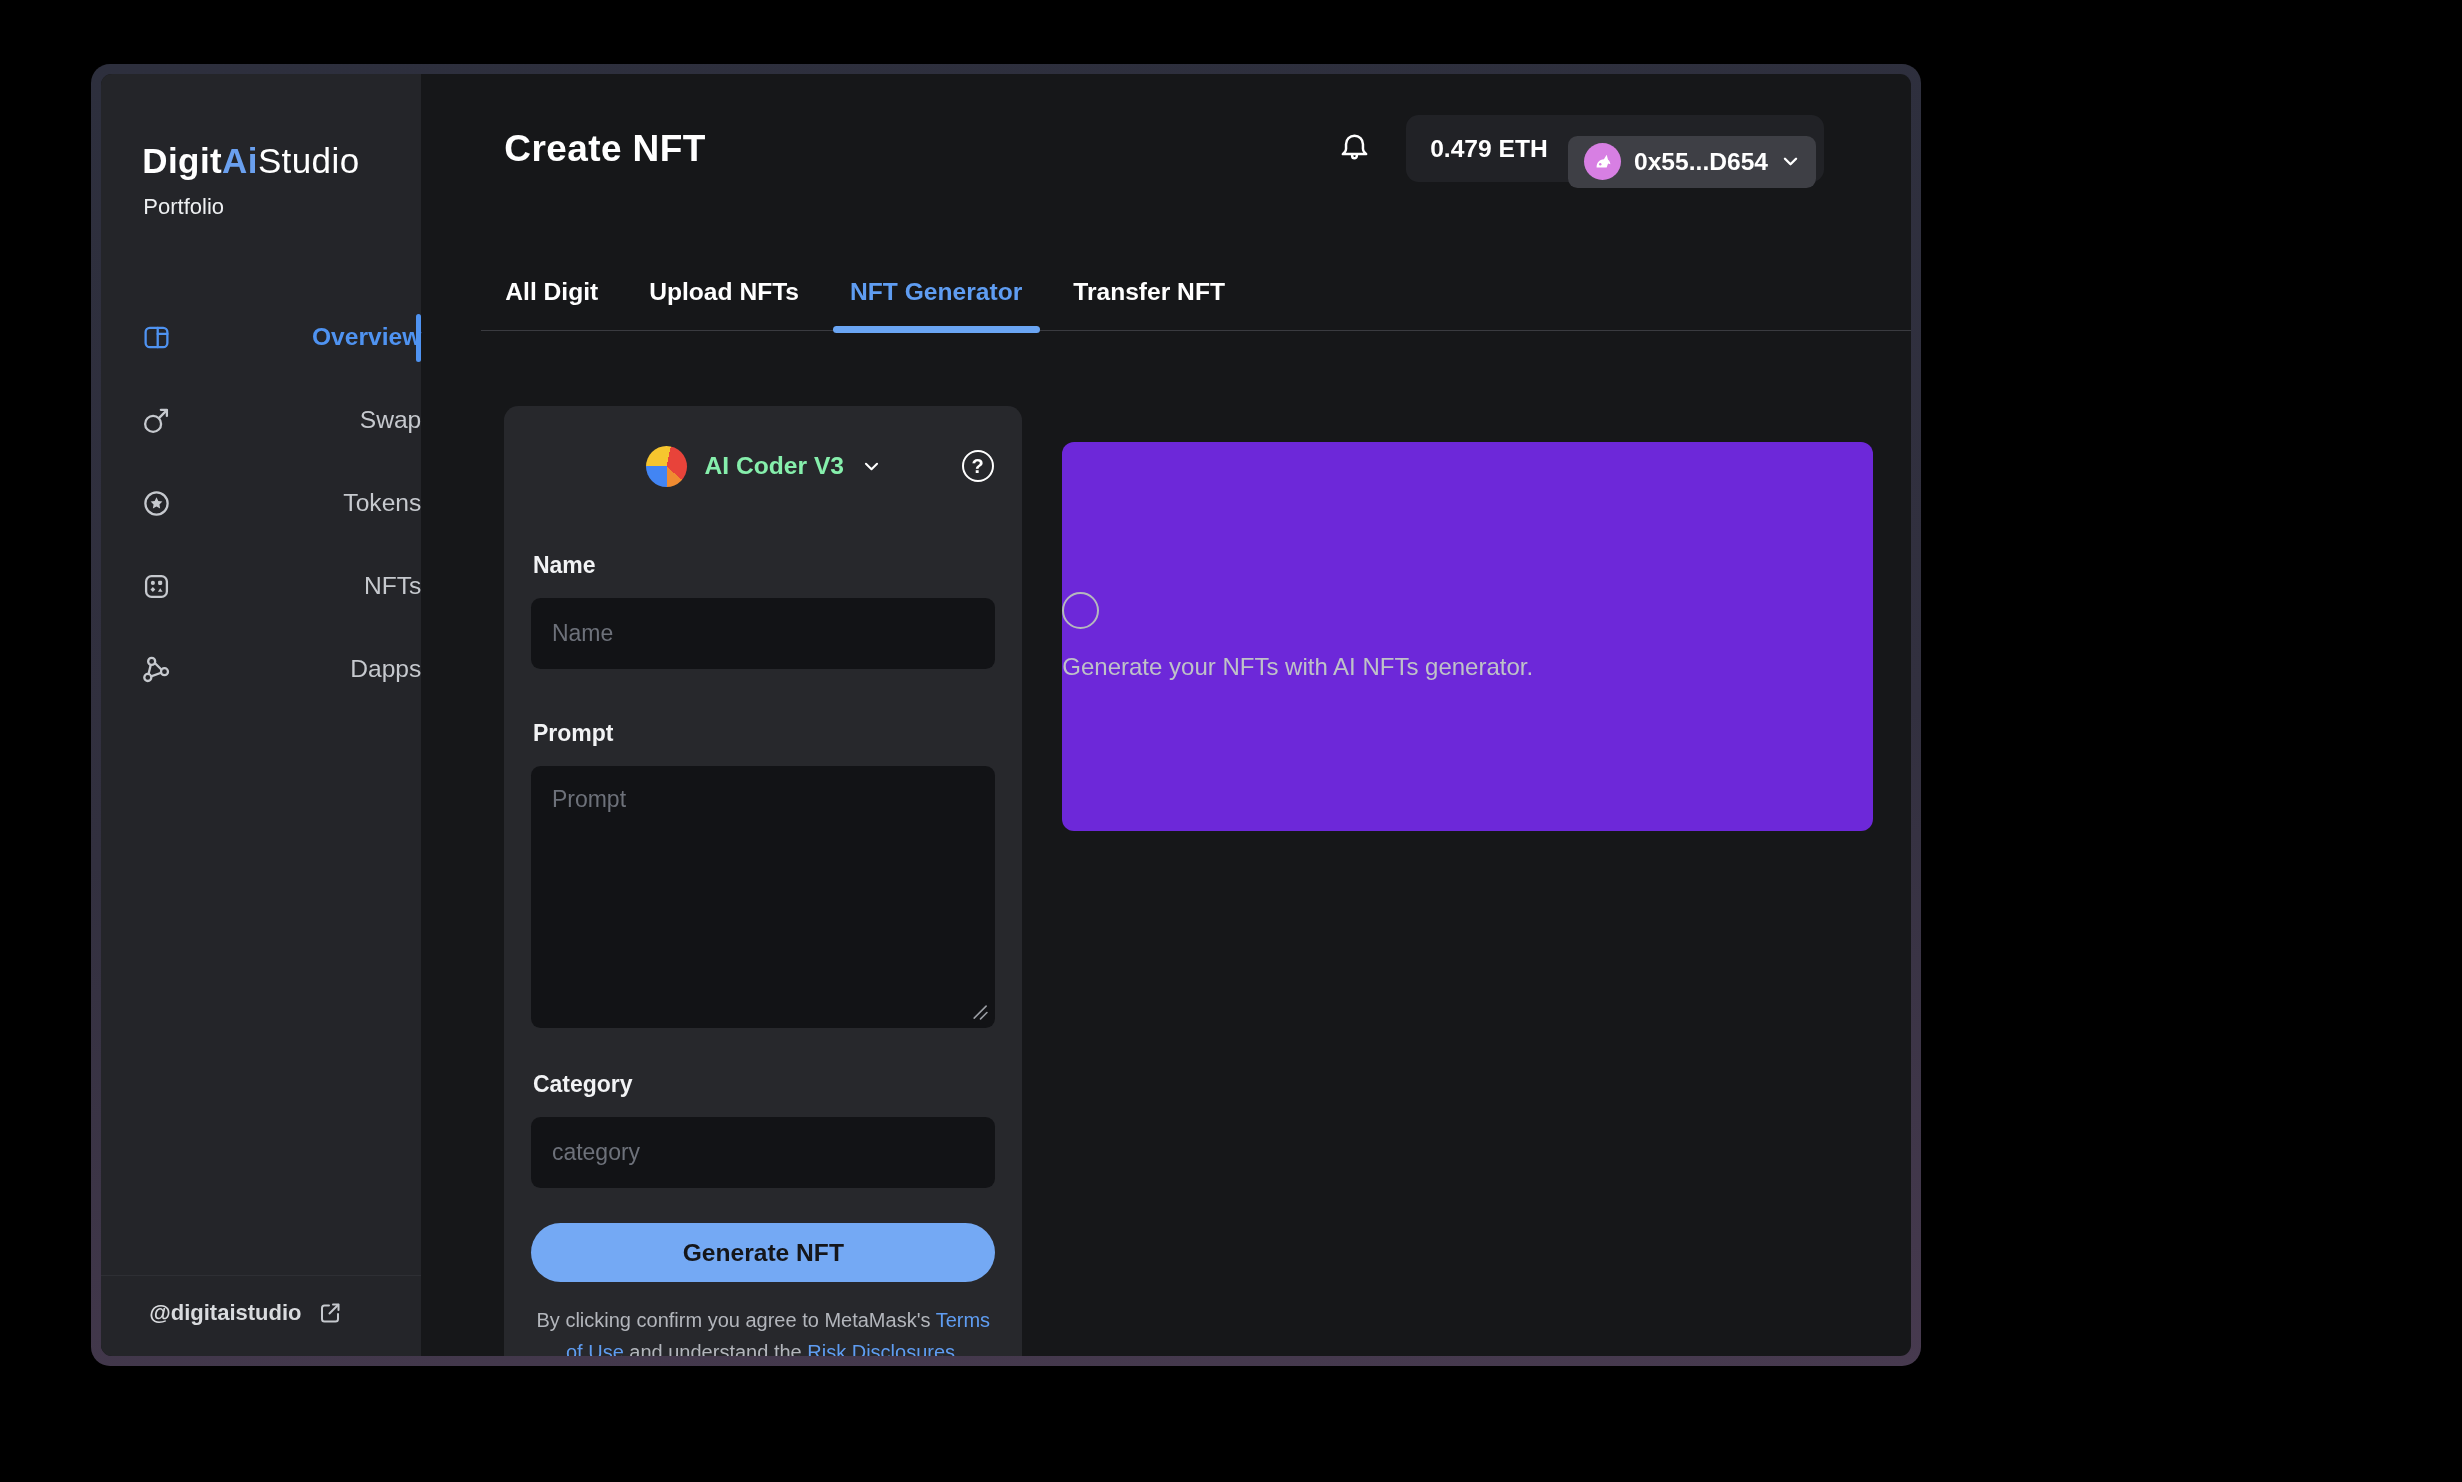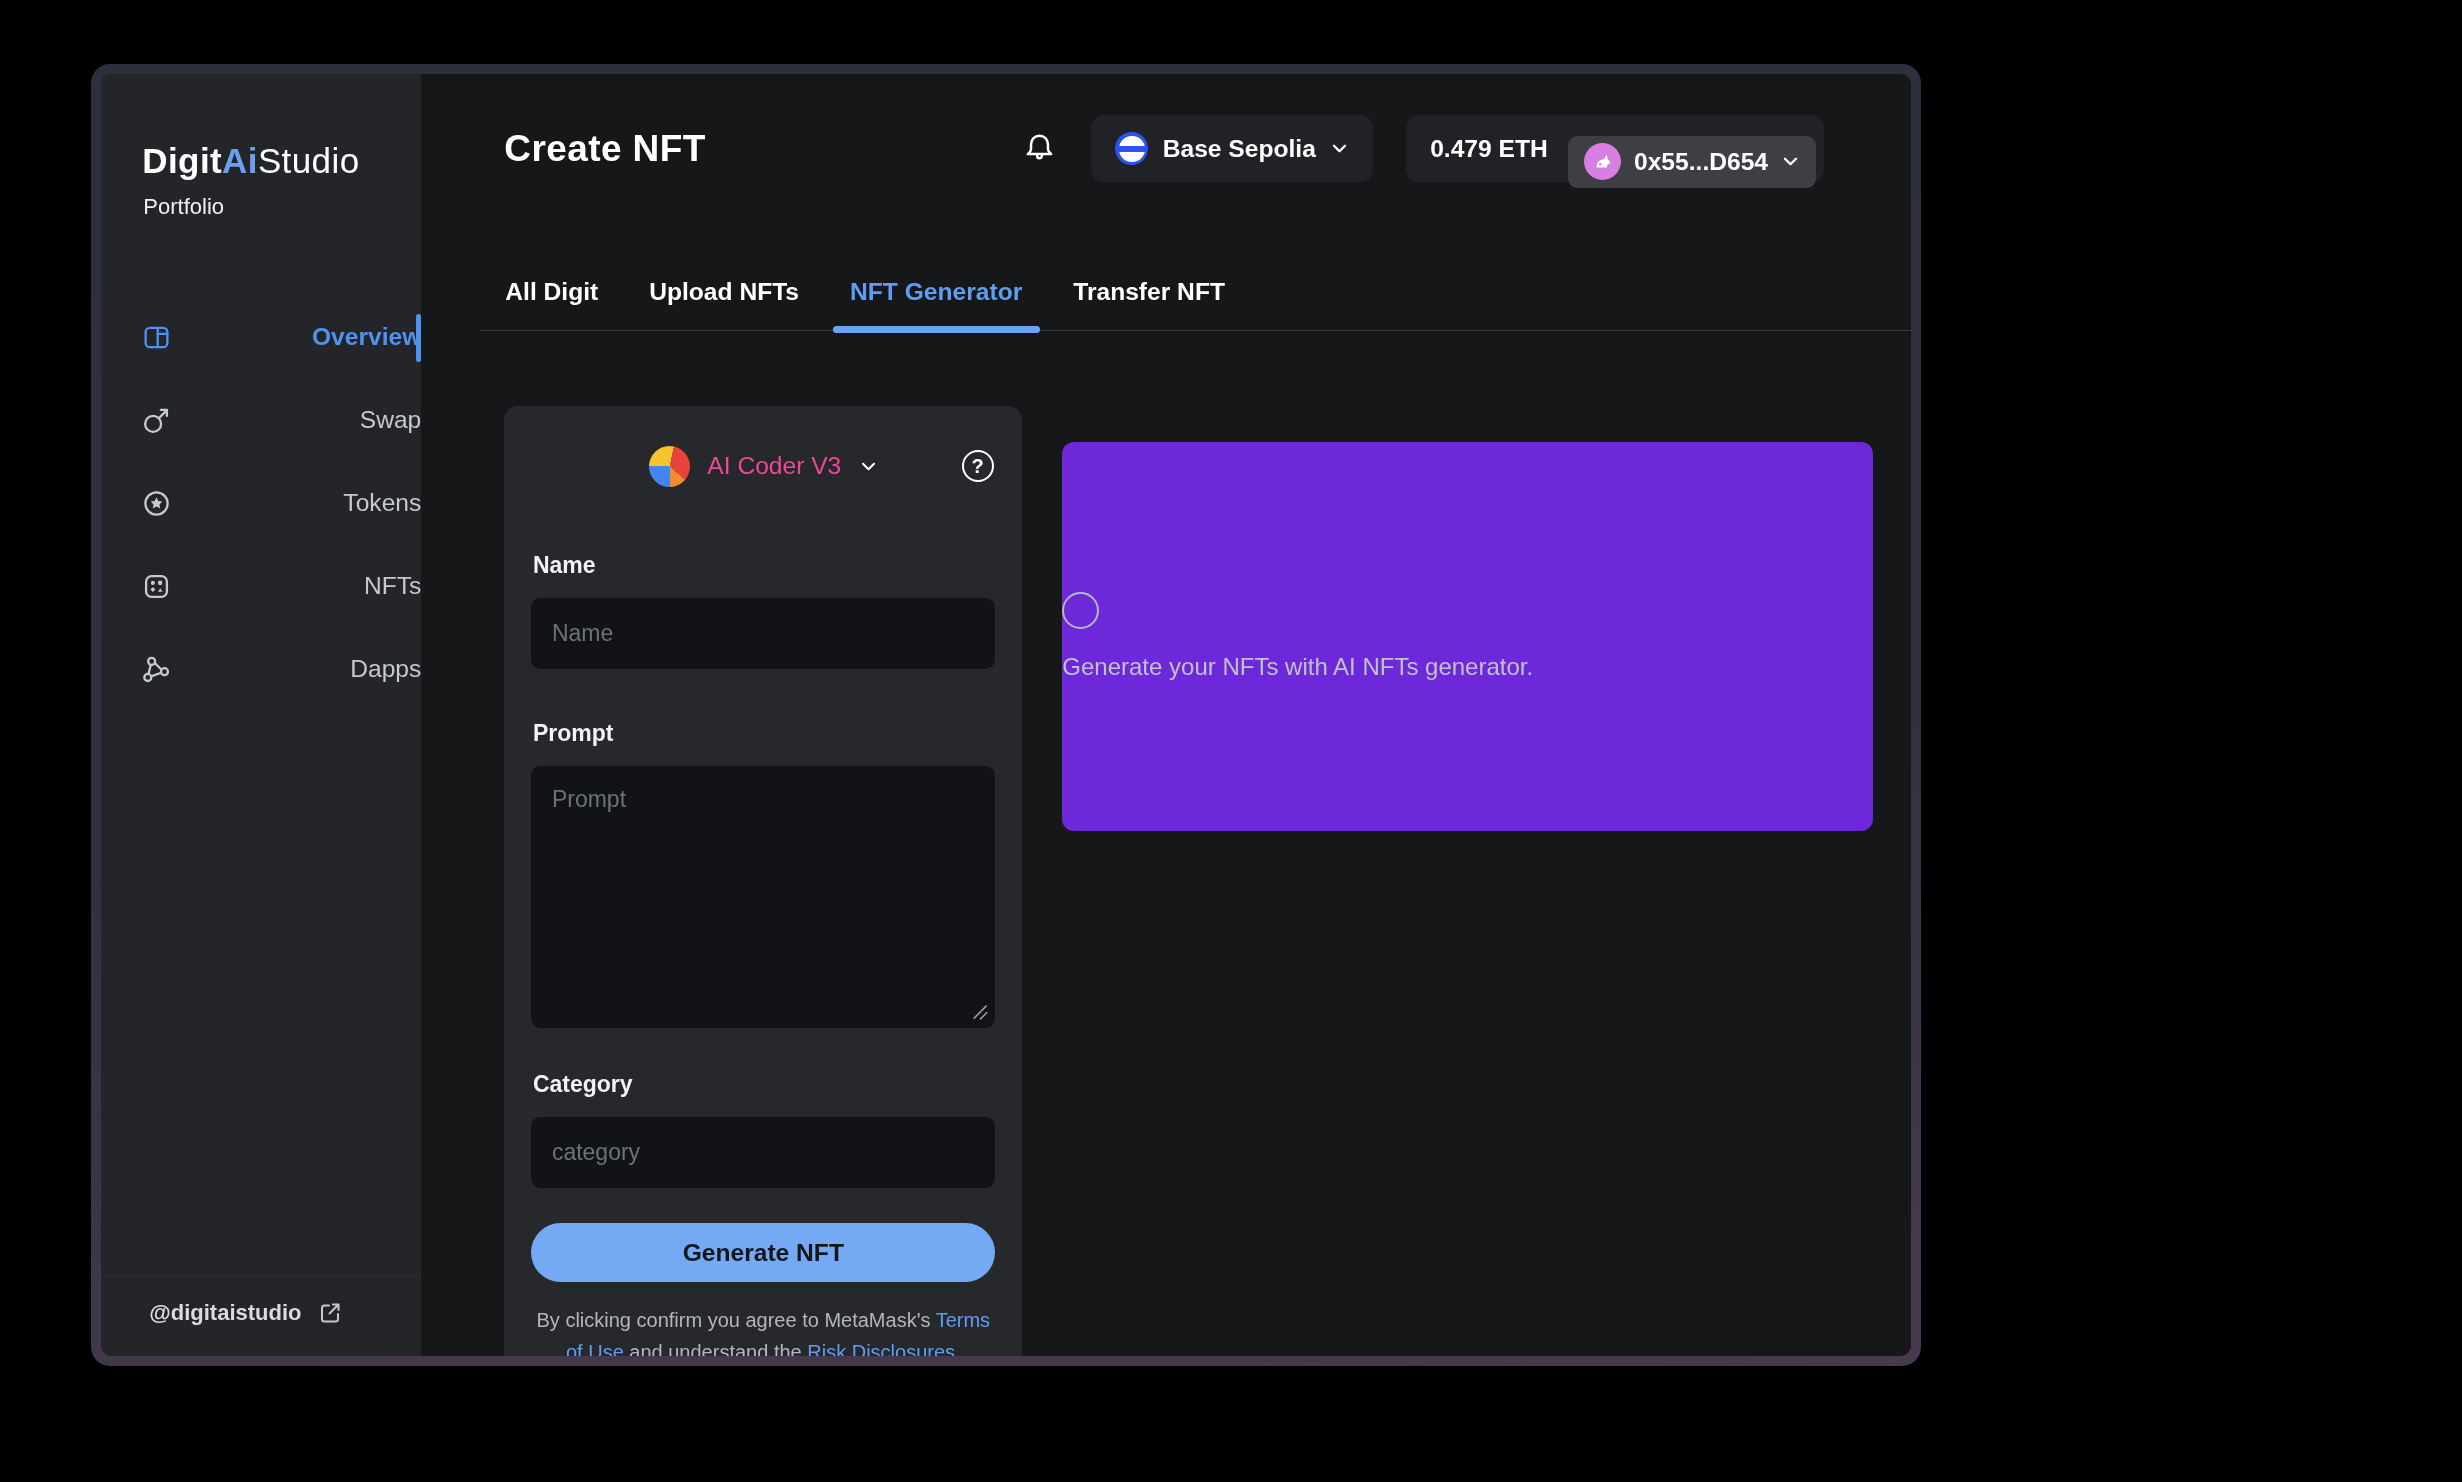--- a/index.html
+++ b/index.html
@@ -64,21 +64,21 @@
   .content { display:flex; align-items:flex-start; gap:40px; margin:75px 38px 0 83px; }
 
   
   .card { width:518px; flex:none; background:#27282c; border-radius:14.3px;
           padding:38px 27px; min-height:1000px; }
   .model-row { position:relative; height:44px; display:flex; align-items:center;
                justify-content:center; margin-bottom:64px; }
   .model-btn { display:flex; align-items:center; gap:17.5px; cursor:pointer; }
   .model-icon { width:41px; height:41px; border-radius:50%; flex:none;
     background:conic-gradient(from 12deg,#e8433a 0 33%,#ef8b31 33% 46%,#4285f4 46% 72%,#f6c52e 72% 100%); }
-  .model-name { font-size:24.6px; font-weight:400; color:#ec4899; }
+  .model-name { font-size:24.6px; font-weight:700; color:#86efac; }
   .help-btn { position:absolute; right:1.6px; width:32px; height:32px; border:2.4px solid #fff;
               border-radius:50%; color:#fff; font-size:20px; font-weight:700;
               display:flex; align-items:center; justify-content:center; cursor:pointer; }
   .field-label { font-size:23px; font-weight:700; color:#f2f3f5; margin:0 0 19px 1.6px; }
   .text-input { display:block; width:100%; height:71px; background:#121316; border:none;
                 border-radius:9.5px; padding:0 20.6px; font-size:23px; color:#e2e4e8; outline:none;
                 font-family:inherit; }
   .text-input::placeholder { color:#6d717a; }
   .mb-name { margin-bottom:51px; }
   .prompt-wrap { position:relative; margin-bottom:43px; }
@@ -170,30 +170,20 @@
       <div class="topbar">
         <h1 class="page-title">Create NFT</h1>
         <div class="topbar-right">
           <div class="bell-btn">
             <svg width="35" height="35" viewBox="0 0 24 24" fill="none" stroke="#fff" stroke-width="1.7" stroke-linecap="round" stroke-linejoin="round">
                 <path d="M12 3.2a5.8 5.8 0 0 0-5.8 5.8v3.1c0 .95-.38 1.86-1.05 2.53L4 15.8h16l-1.15-1.17a3.58 3.58 0 0 1-1.05-2.53V9A5.8 5.8 0 0 0 12 3.2z"></path>
                 <path d="M10.4 15.9v1.2a1.6 1.6 0 0 0 3.2 0v-1.2"></path>
               </svg>
           </div>
 
-          <div class="pill network-pill">
-            <span class="base-icon">
-                <span class="disc"></span>
-                <span class="slot"></span>
-              </span>
-            <span class="pill-label">Base Sepolia</span>
-            <svg class="chev" viewBox="0 0 24 24" fill="none" stroke="#fff" stroke-width="3" stroke-linecap="round" stroke-linejoin="round">
-                <path d="M5 8.5l7 7 7-7"></path>
-              </svg>
-          </div>
 
           <div class="pill balance-pill">
             <span class="pill-label">0.479 ETH</span>
             <div class="wallet-chip">
               <span class="avatar">
                 <svg width="22" height="22" viewBox="0 0 24 24" fill="#fff">
                     <path d="M5 18c0-5 3-9 8-9l3-5 1.5 5.5c1.5 1 2.5 3 2.5 5l-2.5-.8L16 18z"></path>
                     <circle cx="9" cy="14.5" r="1.3" fill="#d77fe3"></circle>
                   </svg>
               </span>

